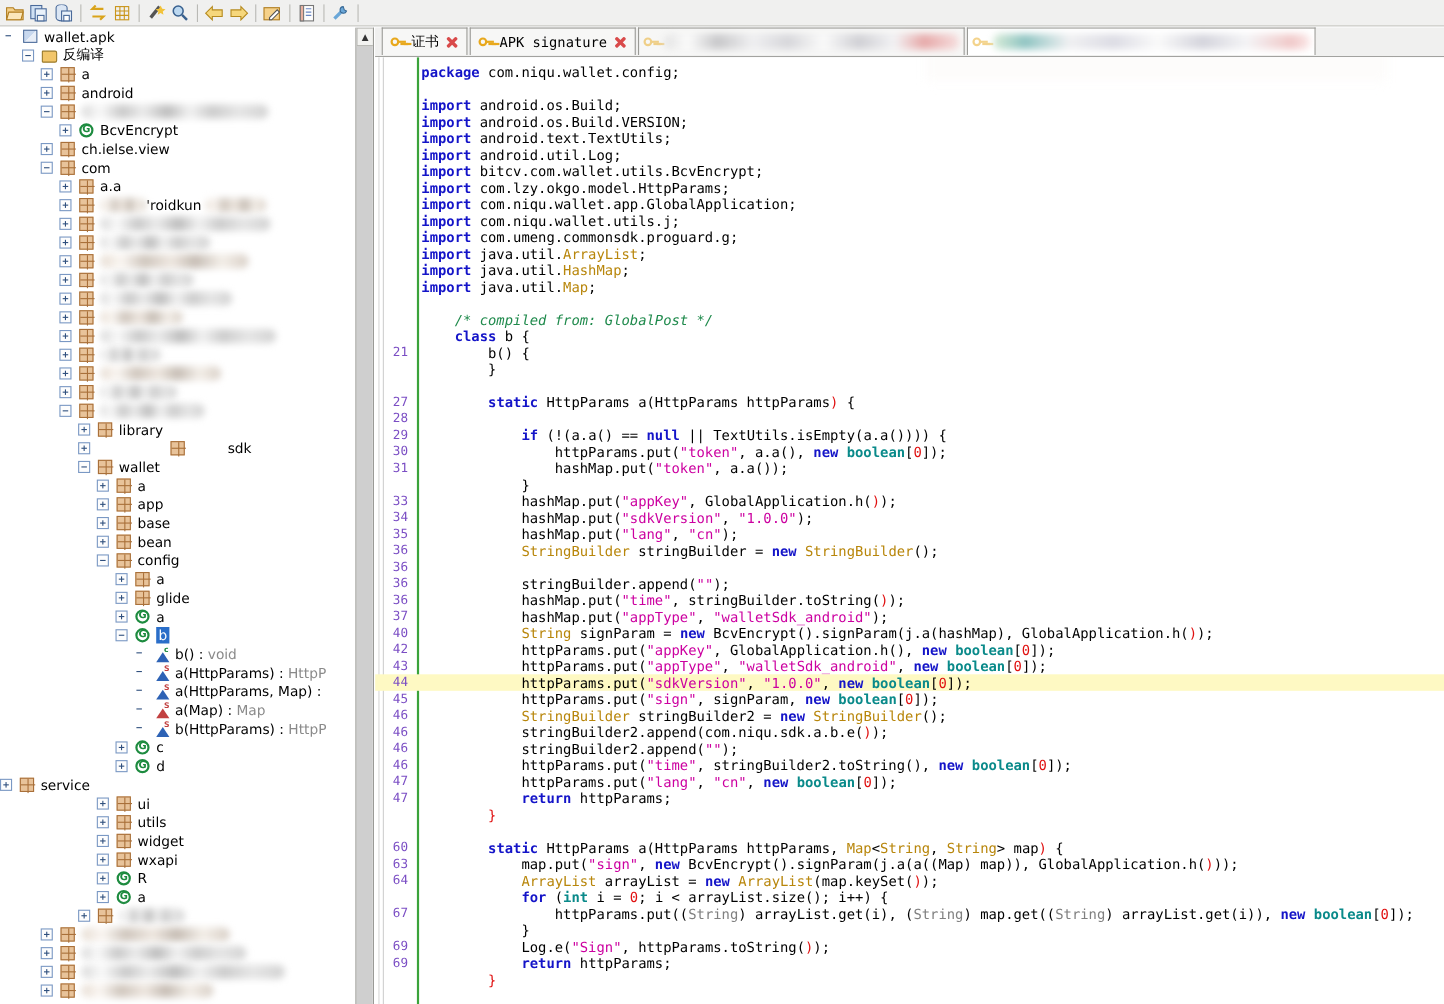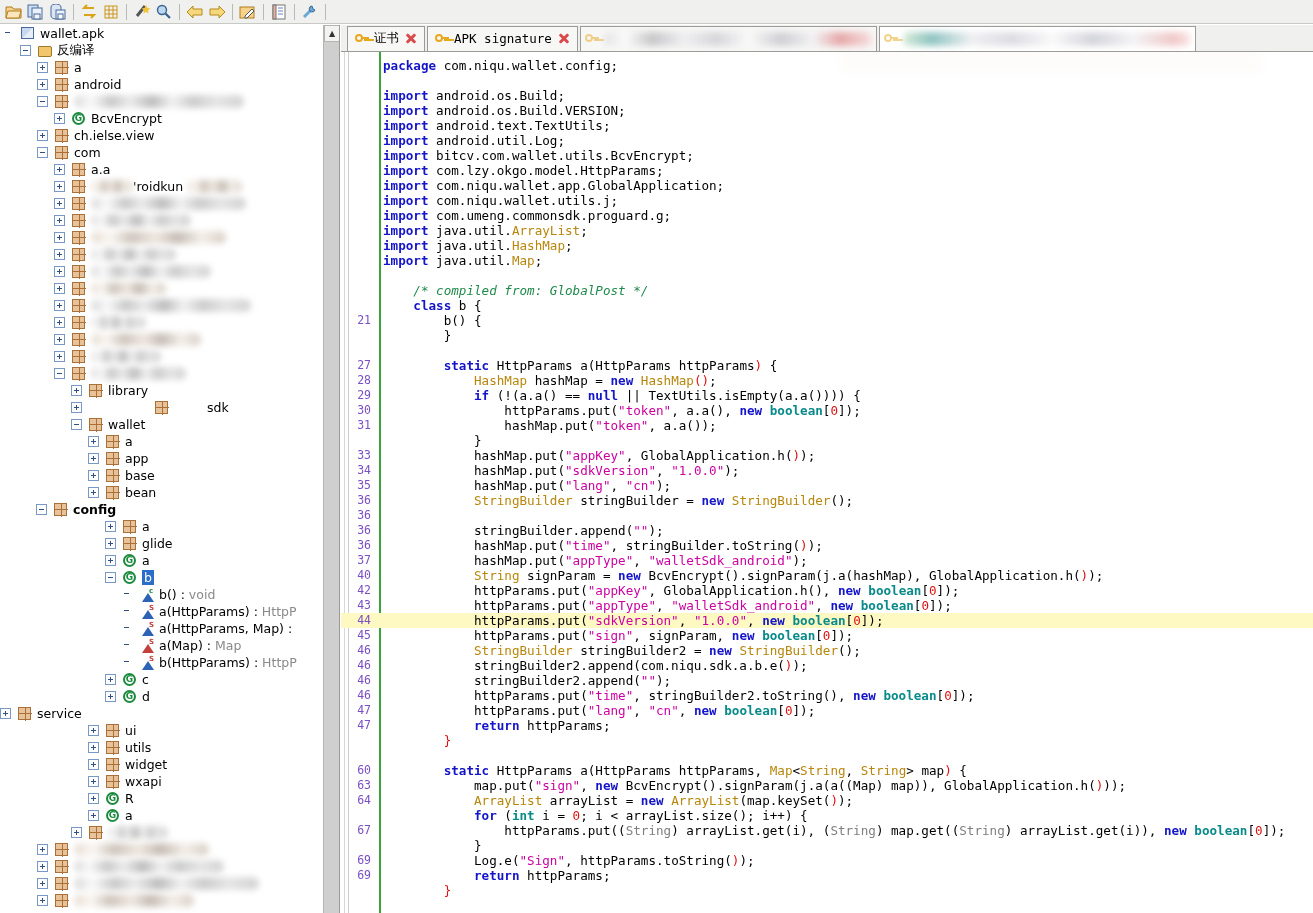--- a/index.html
+++ b/index.html
@@ -162,21 +162,21 @@
   #editor-panel {
     position: absolute; left: 341px; top: 25px;
     width: 972px; height: 888px;
     background: #ffffff;
   }
   #tabbar {
     position: relative;
     height: 27px;
     background: #f0f0ef;
     border-bottom: 1px solid #9a9a96;
-    display: flex; align-items: center;
+    display: flex; align-items: flex-start;
     padding-left: 6px;
   }
   .tab {
     height: 25px;
     display: flex; align-items: center;
     padding: 0 7px;
     gap: 5px;
     border: 1px solid #9a9a96;
     border-bottom: none;
     background: #f7f7f6;
@@ -595,21 +595,21 @@
         <span class="tlabel">base</span>
       </div>
       <div class="tnode" style="padding-left: 88px;">
         <span class="exp plus"></span>
         <span class="dots"></span>
         <span class="ico">
           <span class="ico-pkg" style="position: absolute;"></span>
         </span>
         <span class="tlabel">bean</span>
       </div>
-      <div class="tnode" style="padding-left: 36px; font-weight: bold;">
+      <div class="tnode" style="padding-left: 88px;">
         <span class="exp"></span>
         <span class="dots"></span>
         <span class="ico">
           <span class="ico-pkg" style="position: absolute;"></span>
         </span>
         <span class="tlabel">config</span>
       </div>
       <div class="tnode" style="padding-left: 105px;">
         <span class="exp plus"></span>
         <span class="dots"></span>
@@ -845,21 +845,21 @@
         <div class="crow"><span class="lnum"></span><span class="ctext"><span class="kw">import </span><span>java.util.</span><span class="typ">ArrayList</span><span>;</span></span></div>
         <div class="crow"><span class="lnum"></span><span class="ctext"><span class="kw">import </span><span>java.util.</span><span class="typ">HashMap</span><span>;</span></span></div>
         <div class="crow"><span class="lnum"></span><span class="ctext"><span class="kw">import </span><span>java.util.</span><span class="typ">Map</span><span>;</span></span></div>
         <div class="crow"><span class="lnum"></span><span class="ctext"></span></div>
         <div class="crow"><span class="lnum"></span><span class="ctext"><span class="cmt">    /* compiled from: GlobalPost */</span></span></div>
         <div class="crow"><span class="lnum"></span><span class="ctext"><span>    </span><span class="kw">class</span><span> b {</span></span></div>
         <div class="crow"><span class="lnum">21</span><span class="ctext"><span>        b() {</span></span></div>
         <div class="crow"><span class="lnum"></span><span class="ctext"><span>        }</span></span></div>
         <div class="crow"><span class="lnum"></span><span class="ctext"></span></div>
         <div class="crow"><span class="lnum">27</span><span class="ctext"><span>        </span><span class="kw">static</span><span> HttpParams a(HttpParams httpParams</span><span class="pun">)</span><span> {</span></span></div>
-        <div class="crow"><span class="lnum">28</span><span class="ctext"><span>            </span><span class="typ">HashMap</span><span> hashMap = </span><span class="kw">new</span><span> </span><span class="typ">HashMap</span><span class="pun">(</span><span class="pun">)</span><span>;</span></span></div>
+        <div class="crow"><span class="lnum">28</span></div>
         <div class="crow"><span class="lnum">29</span><span class="ctext"><span>            </span><span class="kw">if</span><span> (!(a.a() == </span><span class="kw">null</span><span> || TextUtils.isEmpty(a.a()))) {</span></span></div>
         <div class="crow"><span class="lnum">30</span><span class="ctext"><span>                httpParams.put(</span><span class="str">"token"</span><span>, a.a(), </span><span class="kw">new</span><span> </span><span class="tealkw">boolean</span><span>[</span><span class="num">0</span><span>]);</span></span></div>
         <div class="crow"><span class="lnum">31</span><span class="ctext"><span>                hashMap.put(</span><span class="str">"token"</span><span>, a.a());</span></span></div>
         <div class="crow"><span class="lnum"></span><span class="ctext"><span>            }</span></span></div>
         <div class="crow"><span class="lnum">33</span><span class="ctext"><span>            hashMap.put(</span><span class="str">"appKey"</span><span>, GlobalApplication.h(</span><span class="pun">)</span><span>);</span></span></div>
         <div class="crow"><span class="lnum">34</span><span class="ctext"><span>            hashMap.put(</span><span class="str">"sdkVersion"</span><span>, </span><span class="str">"1.0.0"</span><span>);</span></span></div>
         <div class="crow"><span class="lnum">35</span><span class="ctext"><span>            hashMap.put(</span><span class="str">"lang"</span><span>, </span><span class="str">"cn"</span><span>);</span></span></div>
         <div class="crow"><span class="lnum">36</span><span class="ctext"><span>            </span><span class="typ">StringBuilder</span><span> stringBuilder = </span><span class="kw">new</span><span> </span><span class="typ">StringBuilder</span><span>();</span></span></div>
         <div class="crow"><span class="lnum">36</span></div>
         <div class="crow"><span class="lnum">36</span><span class="ctext"><span>            stringBuilder.append(</span><span class="str">""</span><span>);</span></span></div>

